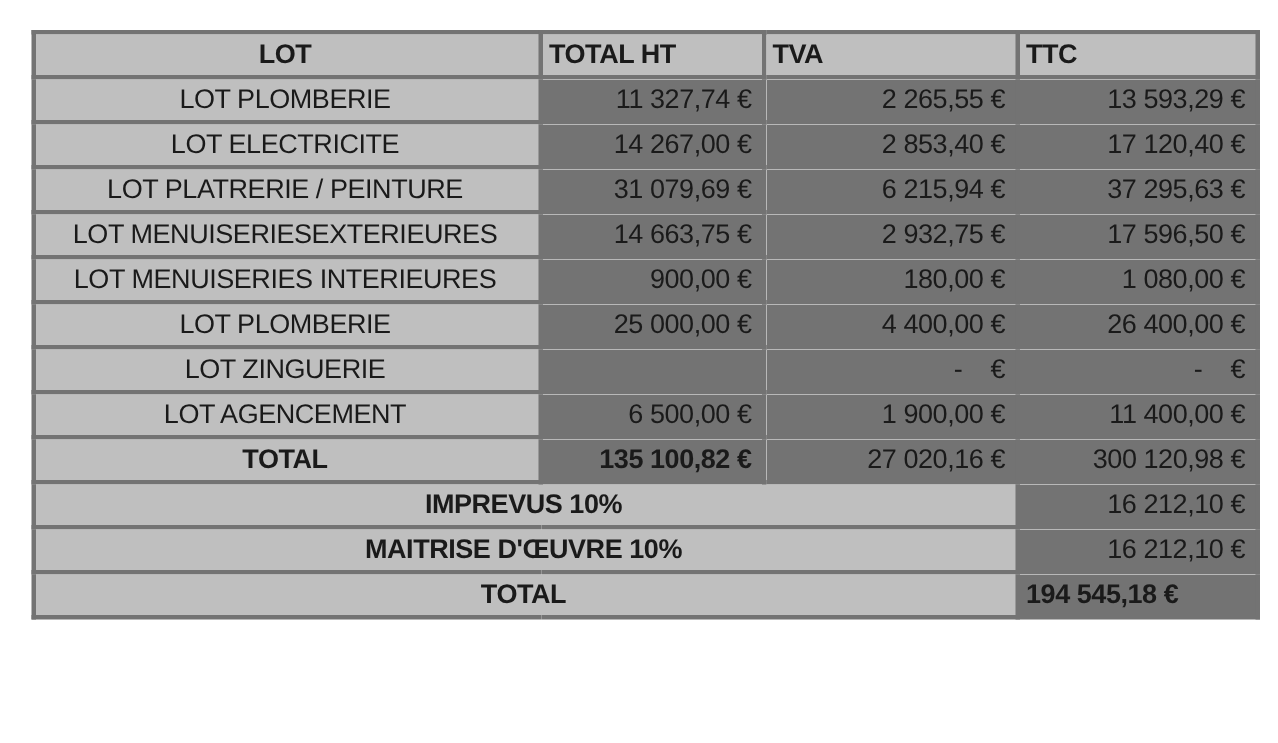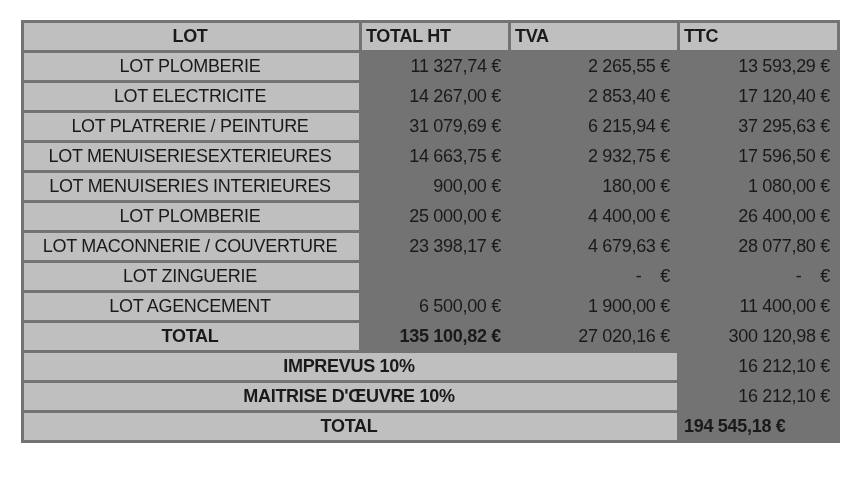--- a/index.html
+++ b/index.html
@@ -120,26 +120,20 @@
         <td class="num white">180,00 €</td>
         <td class="num white">1 080,00 €</td>
       </tr>
       <tr>
         <td class="label gray">LOT PLOMBERIE</td>
         <td class="num white">25 000,00 €</td>
         <td class="num white">4 400,00 €</td>
         <td class="num white">26 400,00 €</td>
       </tr>
       <tr>
-        <td class="label gray">LOT MACONNERIE / COUVERTURE</td>
-        <td class="num white">23 398,17 €</td>
-        <td class="num white">4 679,63 €</td>
-        <td class="num white">28 077,80 €</td>
-      </tr>
-      <tr>
         <td class="label gray">LOT ZINGUERIE</td>
         <td class="num white"></td>
         <td class="num white">-&nbsp;&nbsp;&nbsp;&nbsp;€</td>
         <td class="num white">-&nbsp;&nbsp;&nbsp;&nbsp;€</td>
       </tr>
       <tr>
         <td class="label gray">LOT AGENCEMENT</td>
         <td class="num white">6 500,00 €</td>
         <td class="num white">1 900,00 €</td>
         <td class="num white">11 400,00 €</td>

